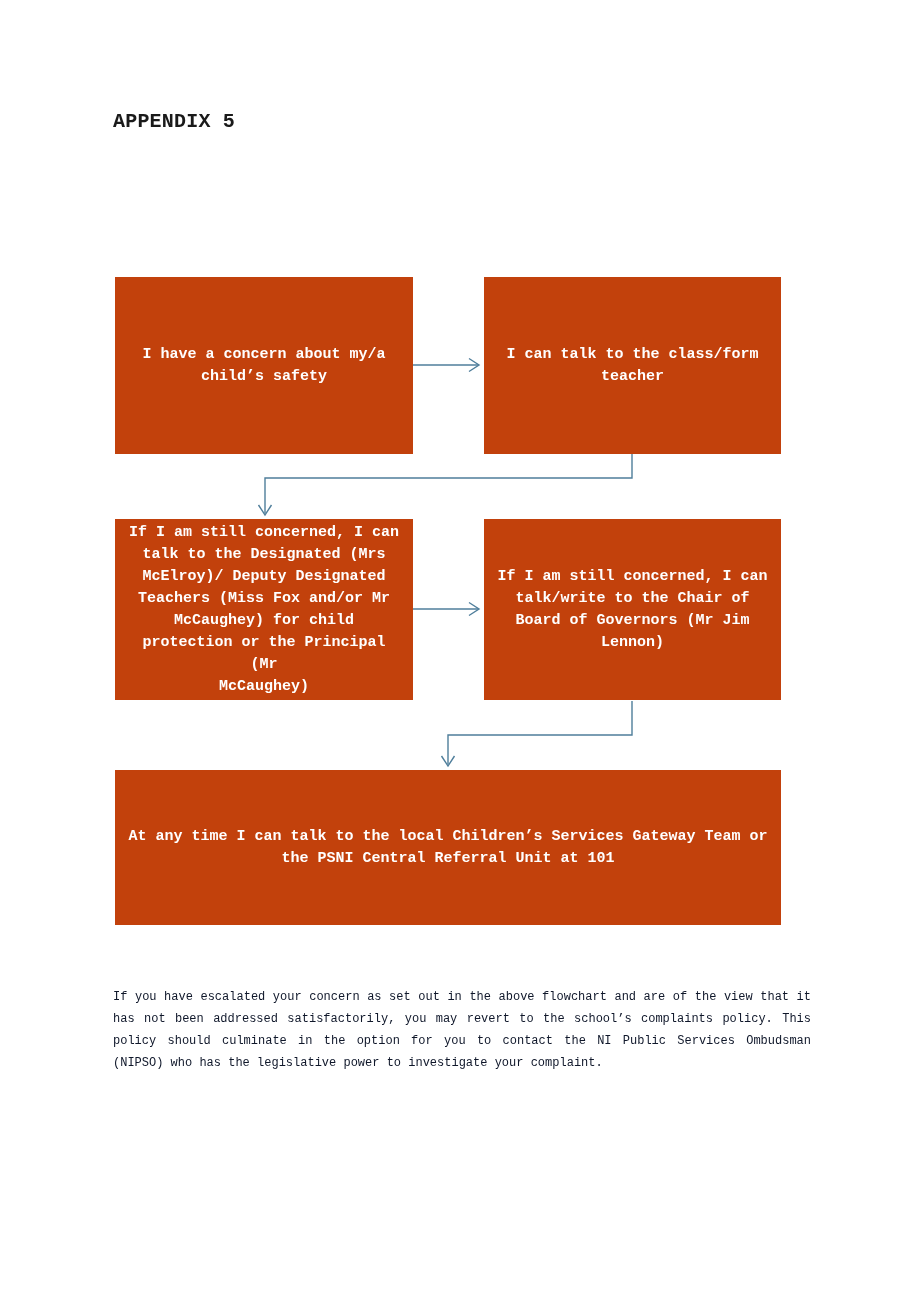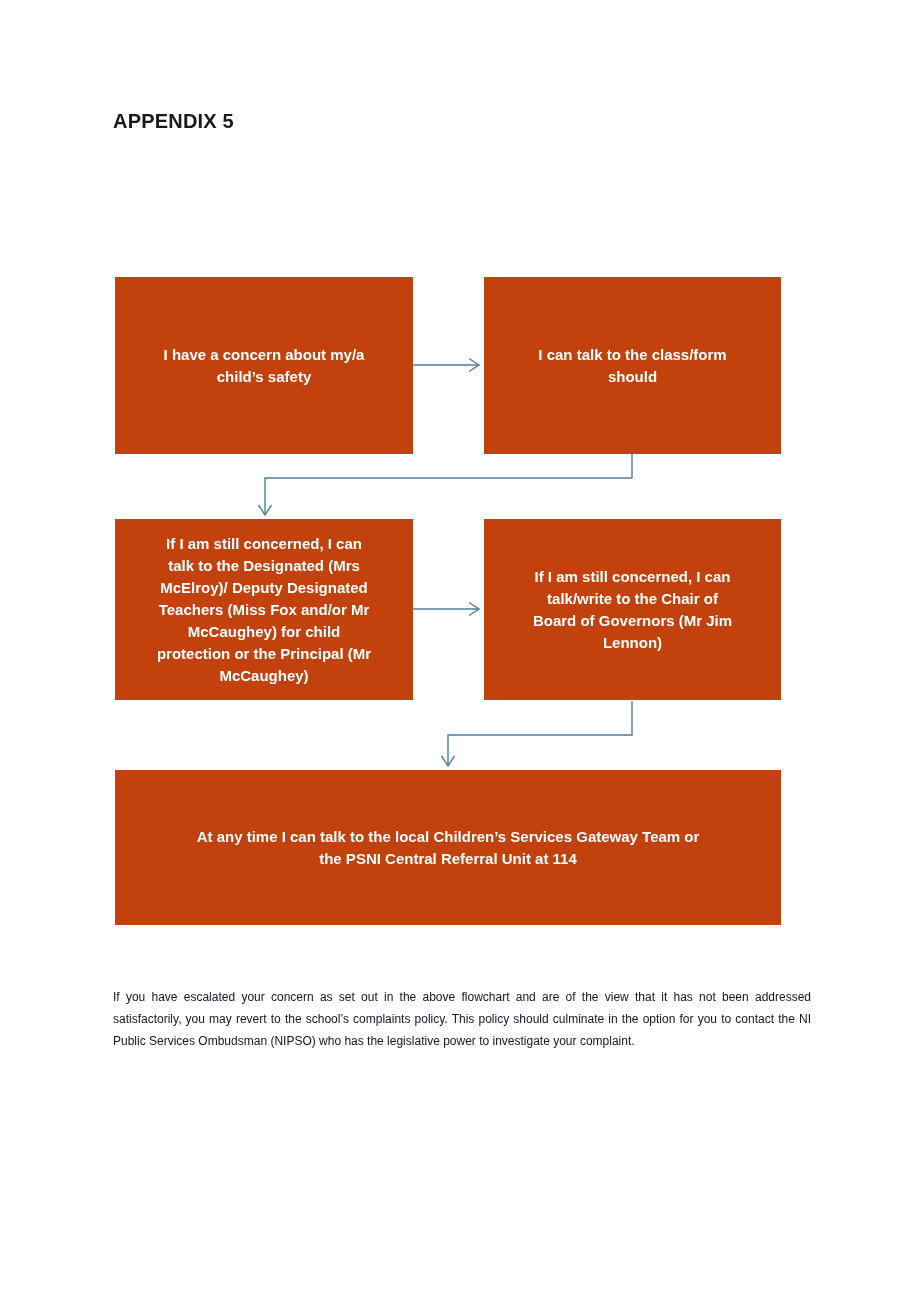--- a/index.html
+++ b/index.html
@@ -5,21 +5,21 @@
   html, body {
     margin: 0;
     padding: 0;
     background: #ffffff;
   }
   .page {
     position: relative;
     width: 921px;
     height: 1114px;
     background: #ffffff;
-    font-family: Liberation Sans, sans-serif;
+    font-family: Liberation Mono, monospace;
     color: #262626;
     overflow: hidden;
   }
   .heading {
     position: absolute;
     left: 113px;
     top: 110px;
     font-size: 20px;
     font-weight: 700;
     color: #1a1a1a;
@@ -80,34 +80,34 @@
 
 <div class="page">
 
   <div class="heading">APPENDIX 5</div>
 
 
   <div>
     <div class="fc-box box-1">I have a concern about my/a
 child’s safety</div>
     <div class="fc-box box-2">I can talk to the class/form
-should</div>
+teacher</div>
     <div class="fc-box box-3">If I am still concerned, I can
 talk to the Designated (Mrs
 McElroy)/ Deputy Designated
 Teachers (Miss Fox and/or Mr
 McCaughey) for child
 protection or the Principal (Mr
 McCaughey)</div>
     <div class="fc-box box-4">If I am still concerned, I can
 talk/write to the Chair of
 Board of Governors (Mr Jim
 Lennon)</div>
     <div class="fc-box box-5">At any time I can talk to the local Children’s Services Gateway Team or
-the PSNI Central Referral Unit at 114</div>
+the PSNI Central Referral Unit at 101</div>
 
     <svg class="connectors" viewBox="0 0 921 1302" xmlns="http://www.w3.org/2000/svg" stroke="#4f7e9b" stroke-width="1.4" fill="none">
 
       <g>
         <path d="M413,365 H478"></path>
         <path d="M469,358.5 L479,365 L469,371.5"></path>
       </g>
 
       <g>
         <path d="M632,454 V478 H265 V513"></path>

